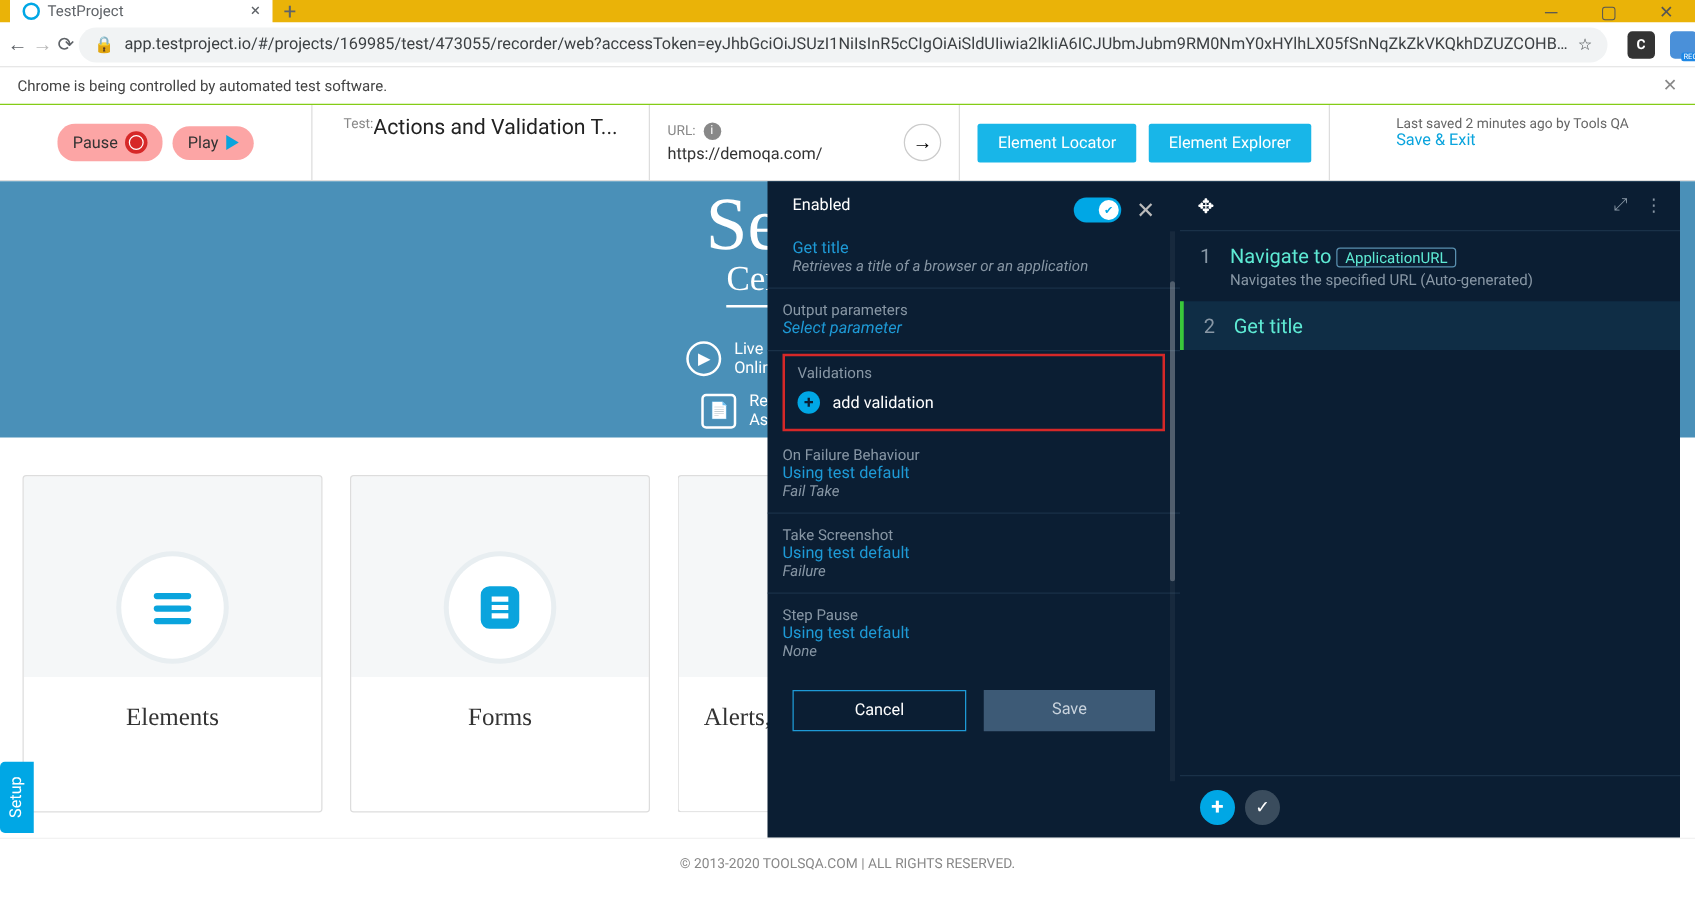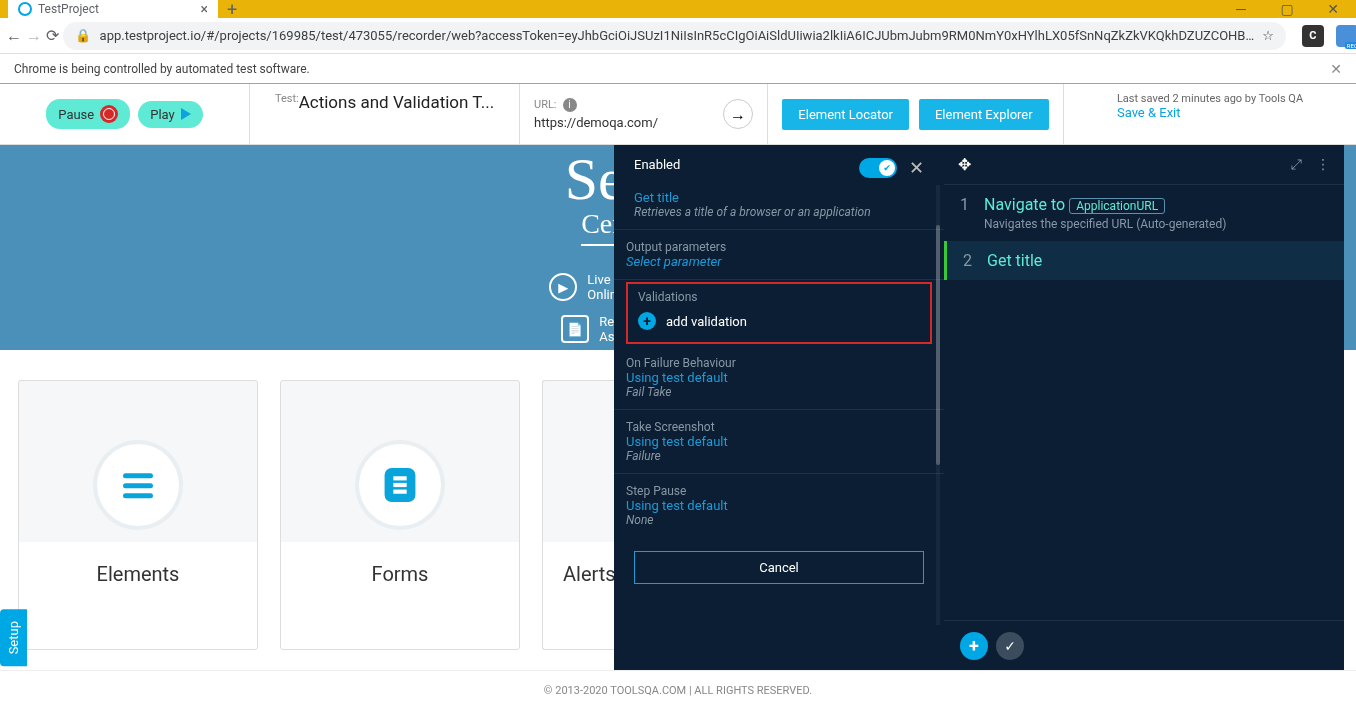--- a/index.html
+++ b/index.html
@@ -26,21 +26,21 @@
   .ext2::after { content: "REC"; position: absolute; bottom: -2px; right: -2px; font-size: 6px; background: #1e88e5; color: #fff; padding: 0 2px; border-radius: 2px; }
 
   
   .autobar { height: 30px; background: #fff; border-bottom: 1px solid #84cc16; display: flex; align-items: center; padding: 0 14px; font-size: 12px; color: #444; }
   .autobar .x { margin-left: auto; color: #888; cursor: pointer; font-size: 14px; }
 
   
   .tpbar { height: 61px; background: #fff; border-bottom: 1px solid #ddd; display: flex; align-items: stretch; }
   .tpcol { padding: 8px 14px; border-right: 1px solid #ddd; display: flex; justify-content: center; }
   .tpcol.controls { flex-direction: row; align-items: center; gap: 8px; }
-  .btngrey { background: #5eead4; padding: 6px 12px; border-radius: 14px; font-size: 13px; color: #333; display: flex; align-items: center; gap: 6px; cursor: pointer; justify-content: center; }
+  .btngrey { background: #fca5a5; padding: 6px 12px; border-radius: 14px; font-size: 13px; color: #333; display: flex; align-items: center; gap: 6px; cursor: pointer; justify-content: center; }
   .recdot { width: 18px; height: 18px; background: #d62828; border-radius: 50%; position: relative; display: inline-block; }
   .recdot::before { content:""; position:absolute; inset:3px; border:1px solid #fff; border-radius:50%; }
   .playtri { width: 0; height: 0; border-left: 10px solid #0aa4dd; border-top: 6px solid transparent; border-bottom: 6px solid transparent; }
   .tplabel { font-size: 11px; color: #888; }
   .tpvalue { font-size: 17px; color: #222; white-space: nowrap; overflow: hidden; text-overflow: ellipsis; max-width: 230px; }
   .urlrow { display: flex; align-items: center; gap: 6px; }
   .infoicon { width: 14px; height: 14px; background: #888; color: #fff; border-radius: 50%; font-size: 10px; display: inline-flex; align-items: center; justify-content: center; }
   .gocircle { width: 30px; height: 30px; border: 1px solid #ccc; border-radius: 50%; display: flex; align-items: center; justify-content: center; cursor: pointer; margin-left: auto; }
   .btnblue { background: #18b6e8; color: #fff; padding: 8px 16px; border-radius: 2px; font-size: 13px; cursor: pointer; }
   .savebox { font-size: 11px; color: #666; text-align: left; }
@@ -50,21 +50,21 @@
   .contentarea { position: relative; height: 525px; background: #fff; }
   .bluehero { background: #4a90b8; height: 205px; color: #fff; padding: 0 40px; position: relative; display:flex; flex-direction:column; align-items:center; }
   .bigtitle { font-family: Georgia, serif; font-size: 60px; font-weight: normal; }
   .subtitle { font-family: Georgia, serif; font-size: 28px; border-bottom: 2px solid #fff; padding-bottom: 4px; margin-top: -6px; }
   .featrow { display: flex; gap: 60px; margin-top: 26px; }
   .feat { display: flex; align-items: center; gap: 10px; font-size: 13px; }
   .featicon { width: 28px; height: 28px; border: 2px solid #fff; border-radius: 50%; display: flex; align-items: center; justify-content: center; }
   .cards { padding: 30px 18px; display: flex; gap: 22px; }
   .card { width: 240px; height: 270px; border: 1px solid #ddd; border-radius: 3px; display: flex; flex-direction: column; align-items: center; justify-content: center; gap: 36px; background: linear-gradient(#f5f7f8 60%, #fff 60%); }
   .cardicon { width: 82px; height: 82px; border-radius: 50%; background: #fff; display: flex; align-items: center; justify-content: center; font-size: 40px; color: #0aa4dd; box-shadow: 0 0 0 4px #e8eef1; }
-  .cardlabel { font-size: 20px; color: #333; }
+  .cardlabel { font-size: 20px; color: #333; font-family: Liberation Serif, serif; }
 
   
   .setuptab { position: absolute; left: 0; bottom: 4px; background: #00a7e5; color: #fff; writing-mode: vertical-rl; transform: rotate(180deg); padding: 12px 6px; font-size: 13px; border-radius: 0 4px 4px 0; cursor: pointer; }
 
   
   .footer { height: 39px; display: flex; align-items: center; justify-content: center; font-size: 11px; color: #888; border-top: 1px solid #eee; }
 
   
   .leftpanel { position: absolute; left: 614px; top: 0; width: 330px; height: 525px; background: #0b1e33; color: #d0d9e0; font-size: 13px; overflow: hidden; }
   .lp-inner { height: 100%; overflow-y: auto; }
@@ -282,20 +282,21 @@
         <div class="lp-link" style="font-style:normal">Using test default</div>
         <div class="lp-label" style="font-style:italic">Failure</div>
       </div>
       <div class="lp-row" style="border-bottom:none">
         <div class="lp-label">Step Pause</div>
         <div class="lp-link" style="font-style:normal">Using test default</div>
         <div class="lp-label" style="font-style:italic">None</div>
       </div>
       <div class="lp-buttons">
         <div class="btn-outline">Cancel</div>
+        <div class="btn-fill">Save</div>
       </div>
     </div>
   </div>
 
   <div class="rightpanel">
     <div class="rp-head">
       <span class="moveicon">✥</span>
       <div style="display:flex;gap:14px">
         <span class="collapseicon">⤢</span>
         <span class="collapseicon">⋮</span>

